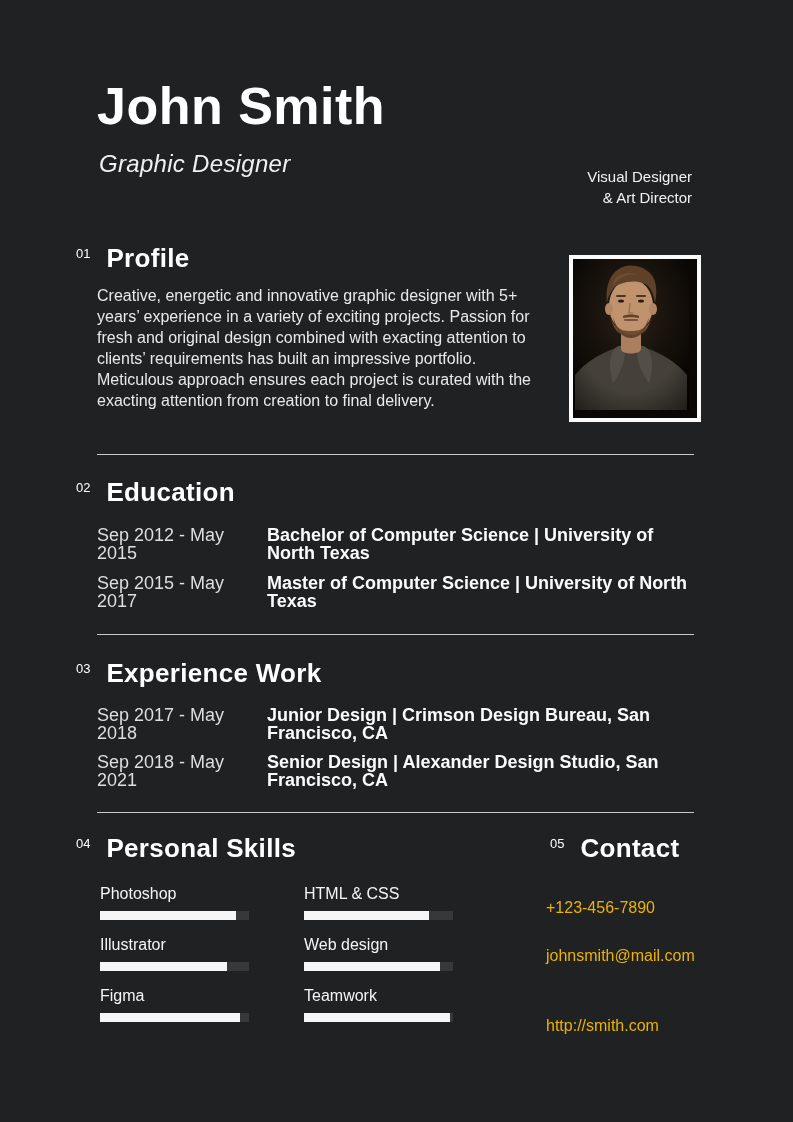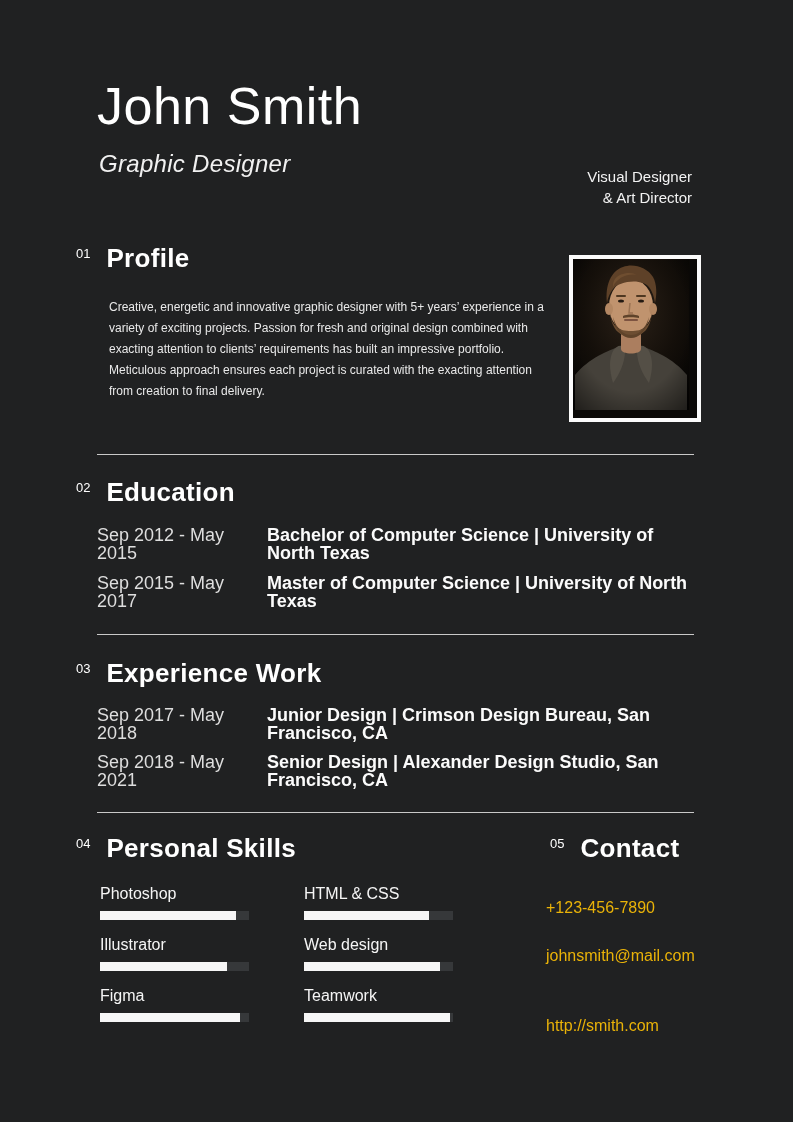--- a/index.html
+++ b/index.html
@@ -7,21 +7,21 @@
     position:relative;
     width:793px;height:1122px;
     background:#202122;
     font-family:"Liberation Sans", sans-serif;
     color:#fff;
     overflow:hidden;
   }
   
   .name{
     position:absolute;left:97px;top:78px;margin:0;
-    font-size:52px;font-weight:400;color:#ffffff;line-height:1.1;
+    font-size:52px;font-weight:700;color:#ffffff;line-height:1.1;
     letter-spacing:.5px;
   }
   .subtitle{
     position:absolute;left:99px;top:150px;
     font-size:24px;font-weight:400;color:#f1f1f1;letter-spacing:.3px;font-style:italic;
   }
   .side-role{
     position:absolute;right:101px;top:166px;
     text-align:right;font-size:15px;line-height:21px;color:#f2f2f2;
   }
@@ -29,22 +29,22 @@
   .sec-head{position:absolute;display:flex;align-items:flex-start;gap:16px;}
   .sec-num{font-size:13px;line-height:13px;margin-top:2px;color:#ffffff;font-weight:400;}
   .sec-title{margin:0;font-size:26px;font-weight:700;line-height:1;color:#ffffff;letter-spacing:.3px;}
   .profile-head{left:76px;top:245px;}
   .edu-head{left:76px;top:479px;}
   .exp-head{left:76px;top:660px;}
   .skills-head{left:76px;top:835px;}
   .contact-head{left:550px;top:835px;}
   
   .profile-text{
-    position:absolute;left:97px;top:285px;width:438px;margin:12px;
-    font-size:12px;line-height:21px;color:#e9e9e9;
+    position:absolute;left:97px;top:285px;width:438px;margin:0;
+    font-size:16px;line-height:21px;color:#e9e9e9;
   }
   .photo-frame{
     position:absolute;left:569px;top:255px;width:124px;height:159px;
     border:4px solid #fbfbfb;background:#0a0806;
   }
   .photo-frame svg{display:block;}
   
   .divider{position:absolute;left:97px;width:597px;height:1px;background:#c9c9c9;}
   .d1{top:454px;}
   .d2{top:634px;}

